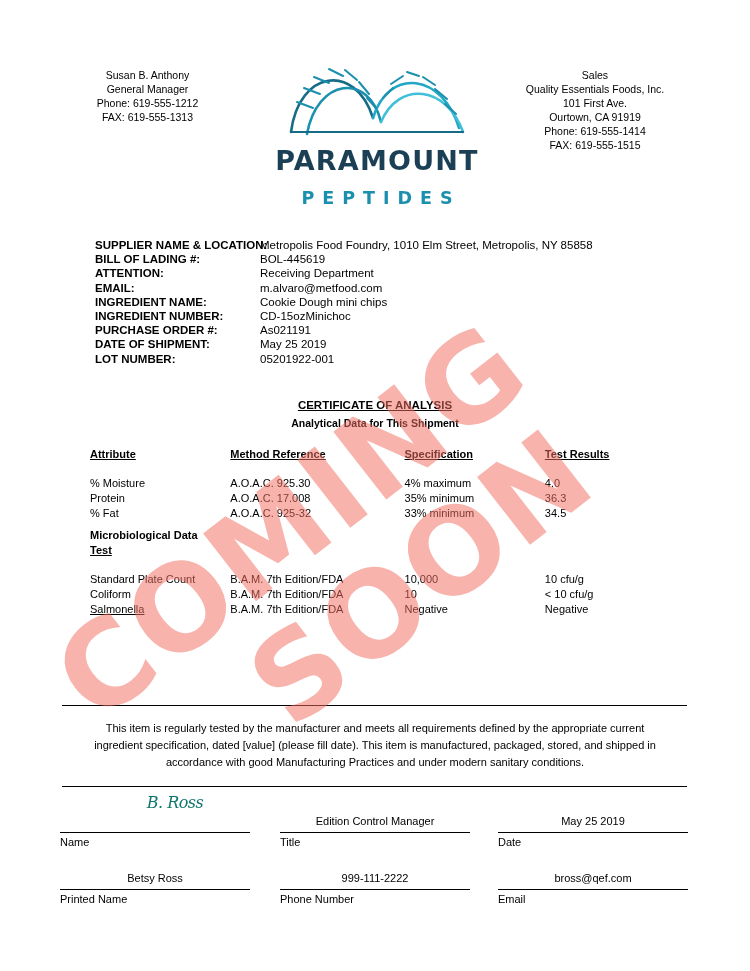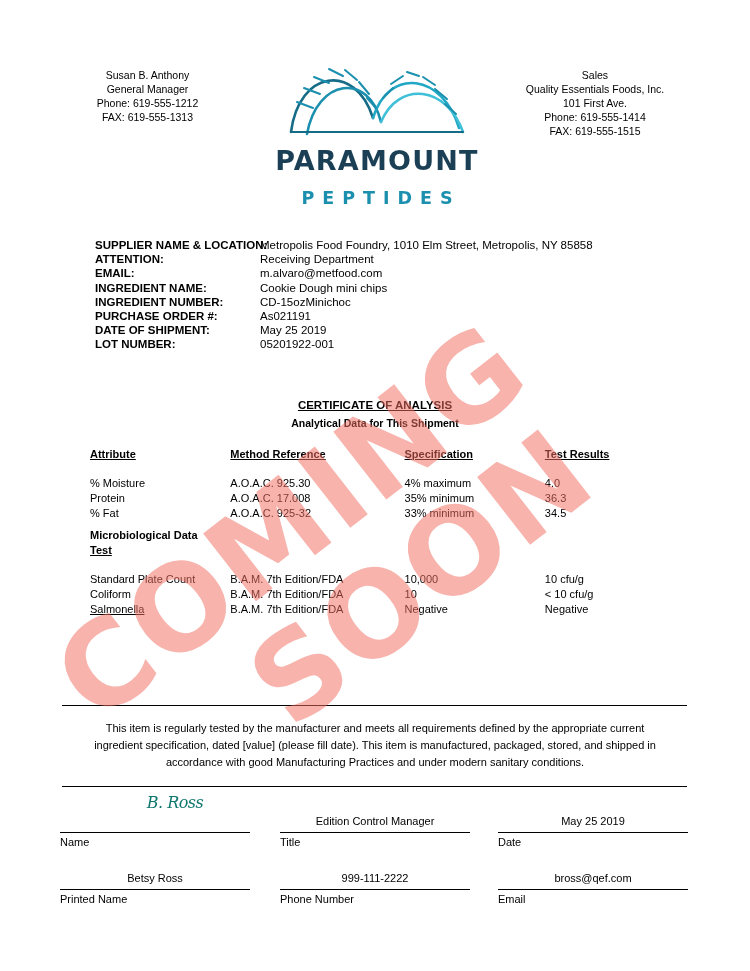--- a/index.html
+++ b/index.html
@@ -236,29 +236,34 @@
         </g>
       </svg>
       <div class="logo-text1">PARAMOUNT</div>
       <div class="logo-text2">PEPTIDES</div>
     </div>
 
     <div class="addr addr-right">
       <div>Sales</div>
       <div>Quality Essentials Foods, Inc.</div>
       <div>101 First Ave.</div>
+      <div>Ourtown, CA 91919</div>
       <div>Phone: 619-555-1414</div>
       <div>FAX: 619-555-1515</div>
     </div>
   </div>
 
   <div class="info">
     <div class="info-row">
       <div class="info-label">SUPPLIER NAME &amp; LOCATION:</div>
       <div class="info-value">Metropolis Food Foundry, 1010 Elm Street, Metropolis, NY 85858</div>
+    </div>
+    <div class="info-row">
+      <div class="info-label">BILL OF LADING #:</div>
+      <div class="info-value">BOL-445619</div>
     </div>
     <div class="info-row">
       <div class="info-label">ATTENTION:</div>
       <div class="info-value">Receiving Department</div>
     </div>
     <div class="info-row">
       <div class="info-label">EMAIL:</div>
       <div class="info-value">m.alvaro@metfood.com</div>
     </div>
     <div class="info-row">

